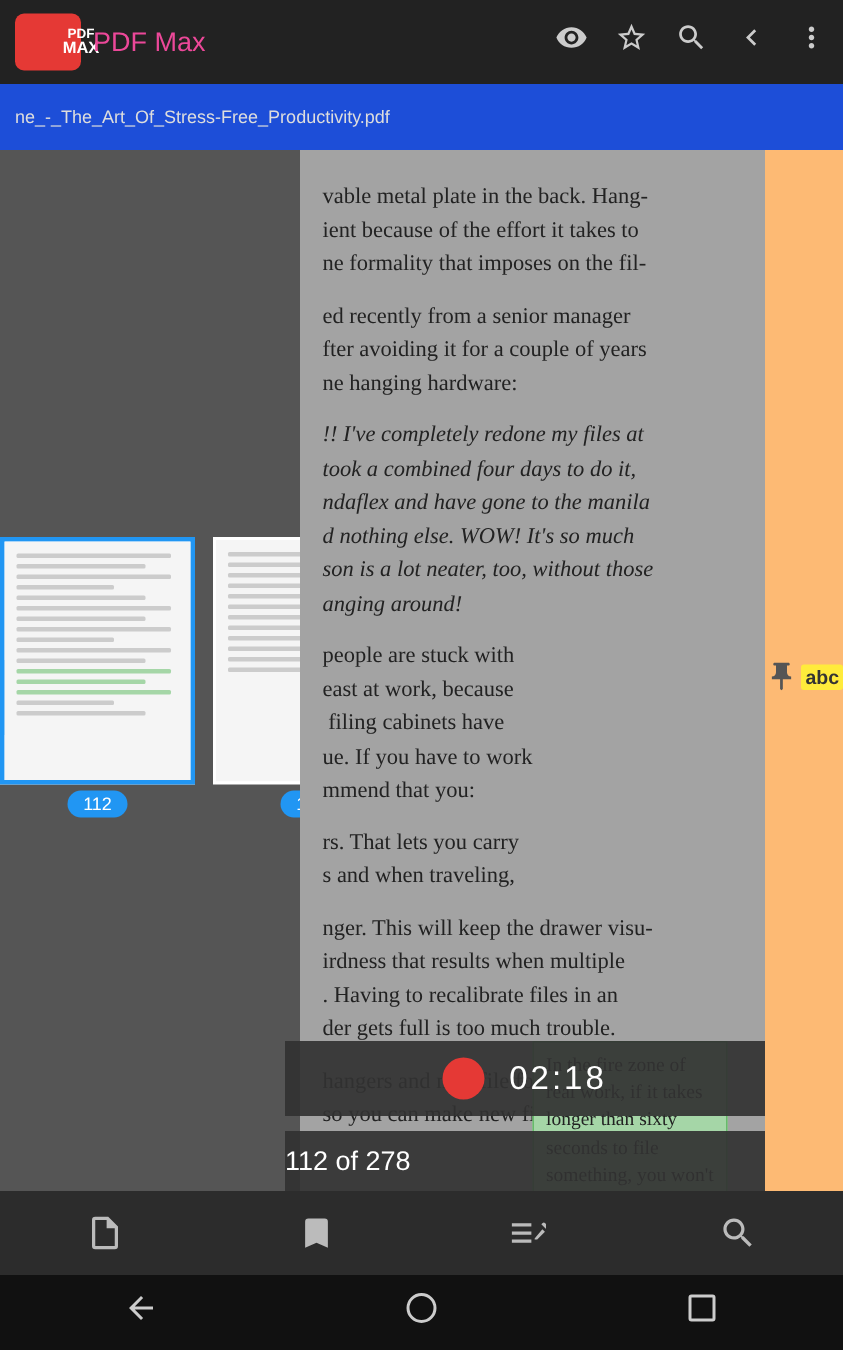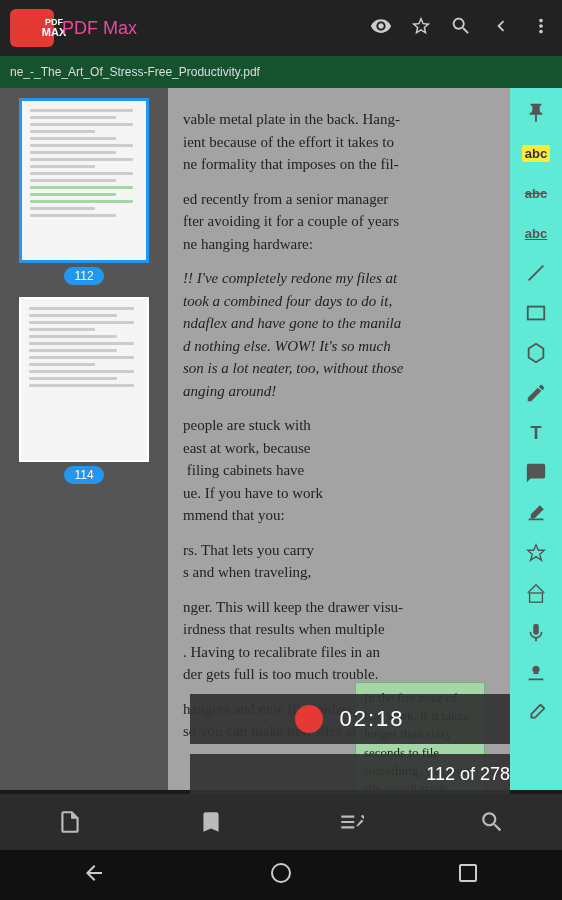--- a/index.html
+++ b/index.html
@@ -60,22 +60,22 @@
     }
     .top-icon {
       color: #ccc;
       font-size: 20px;
       cursor: pointer;
     }
 
     
     .filename-bar {
       width: 100%;
-      height: 32px;
-      background: #14532d;
+      height: 44px;
+      background: #1d4ed8;
       display: flex;
       align-items: center;
       padding: 0 10px;
     }
     .filename-text {
       color: #ddd;
       font-size: 12px;
       white-space: nowrap;
       overflow: hidden;
       text-overflow: ellipsis;
@@ -84,25 +84,24 @@
     
     .main-content {
       display: flex;
       width: 100%;
       height: calc(900px - 56px - 36px - 56px - 50px);
       position: relative;
     }
 
     
     .thumbnail-sidebar {
-      width: 168px;
+      width: 200px;
       background: #555;
       overflow-y: auto;
       display: flex;
-      flex-direction: column;
       align-items: center;
       padding: 10px 0;
       gap: 12px;
     }
     .thumb-item {
       display: flex;
       flex-direction: column;
       align-items: center;
       cursor: pointer;
     }
@@ -189,23 +188,23 @@
       top: 268px;
       width: 130px;
       font-size: 13px;
       line-height: 1.4;
       color: #222;
     }
 
     
     .right-toolbar {
       width: 52px;
-      background: #5eead4;
-      display: flex;
-      flex-direction: column;
+      background: #fdba74;
+      display: flex;
+      flex-direction: row;
       align-items: center;
       padding: 6px 0;
       gap: 2px;
     }
     .tool-btn {
       width: 42px;
       height: 38px;
       display: flex;
       align-items: center;
       justify-content: center;
@@ -249,21 +248,21 @@
     
     .page-counter-bar {
       position: absolute;
       bottom: 0;
       left: 190px;
       right: 52px;
       height: 50px;
       background: rgba(50,50,50,0.92);
       display: flex;
       align-items: center;
-      justify-content: flex-end;
+      justify-content: flex-start;
       z-index: 20;
     }
     .page-counter-text {
       color: white;
       font-size: 18px;
     }
 
     
     .system-nav {
       width: 100%;

